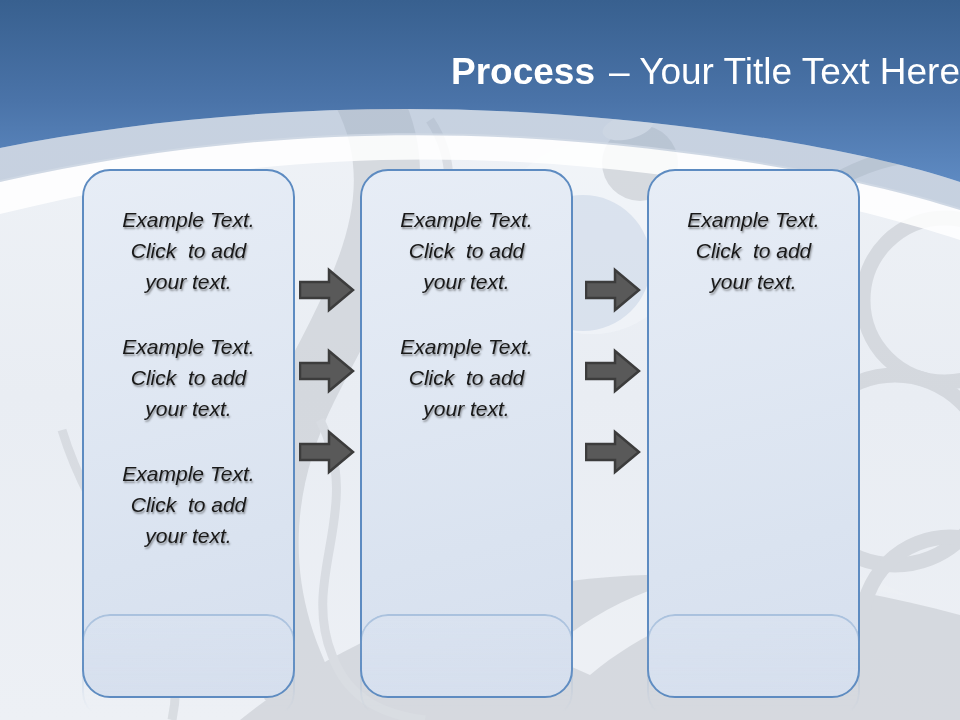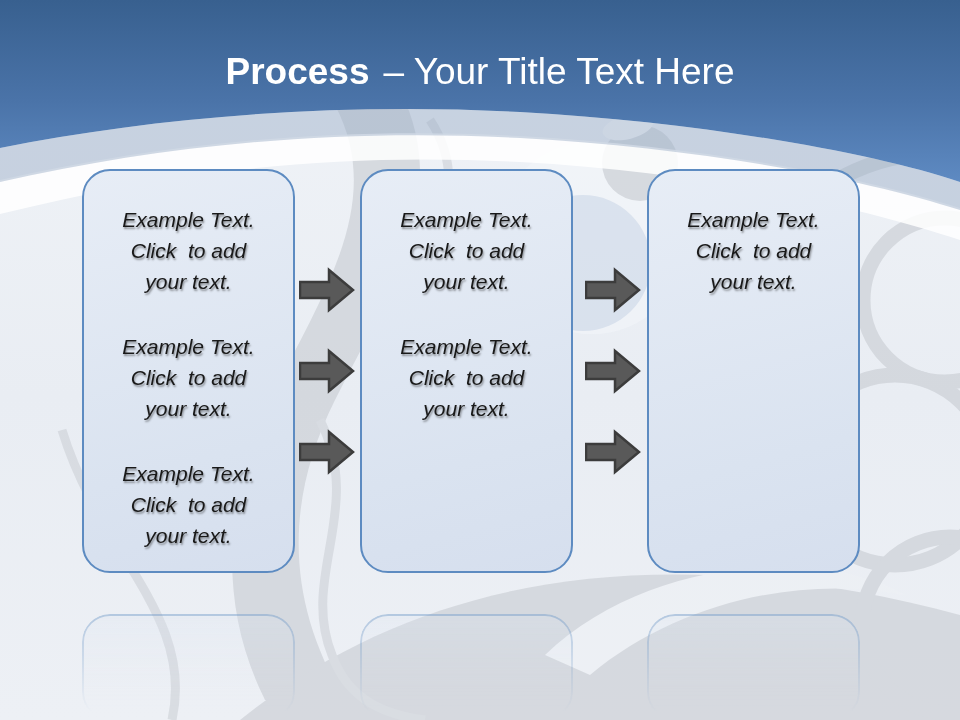--- a/index.html
+++ b/index.html
@@ -3,27 +3,27 @@
 <meta charset="utf-8">
 <style>
   html,body{margin:0;padding:0;background:#555;}
   .slide{
     position:relative;width:960px;height:720px;overflow:hidden;
     background:linear-gradient(180deg,#f1f4f8 0%,#e9edf3 55%,#edf0f5 100%);
     font-family:"Liberation Sans",sans-serif;
   }
   .bg-art{position:absolute;left:0;top:0;width:960px;height:720px;}
   .slide-title{
-    position:absolute;left:0;right:0;top:50px;text-align:center;
+    position:absolute;left:0;right:0;top:50px;text-align:right;
     font-size:37px;line-height:44px;color:#ffffff;white-space:nowrap;
   }
   .slide-title .t-bold{font-weight:700;}
   .slide-title .t-rest{font-weight:400;margin-left:14px;}
   .process-box{
-    position:absolute;top:169px;width:213px;height:404px;
+    position:absolute;top:169px;width:213px;height:529px;
     border:2.5px solid #5d8bc1;border-radius:28px;box-sizing:border-box;
     background:linear-gradient(165deg,#e7edf6 0%,#dae3f0 70%,#d6dfee 100%);
     padding-top:33px;
   }
   .box-1{left:82px;}
   .box-2{left:360px;}
   .box-3{left:647px;}
   .placeholder-text{
     margin:0 6px 34px 6px;text-align:center;white-space:pre-line;
     font-style:italic;font-size:21px;line-height:31px;color:#191919;

